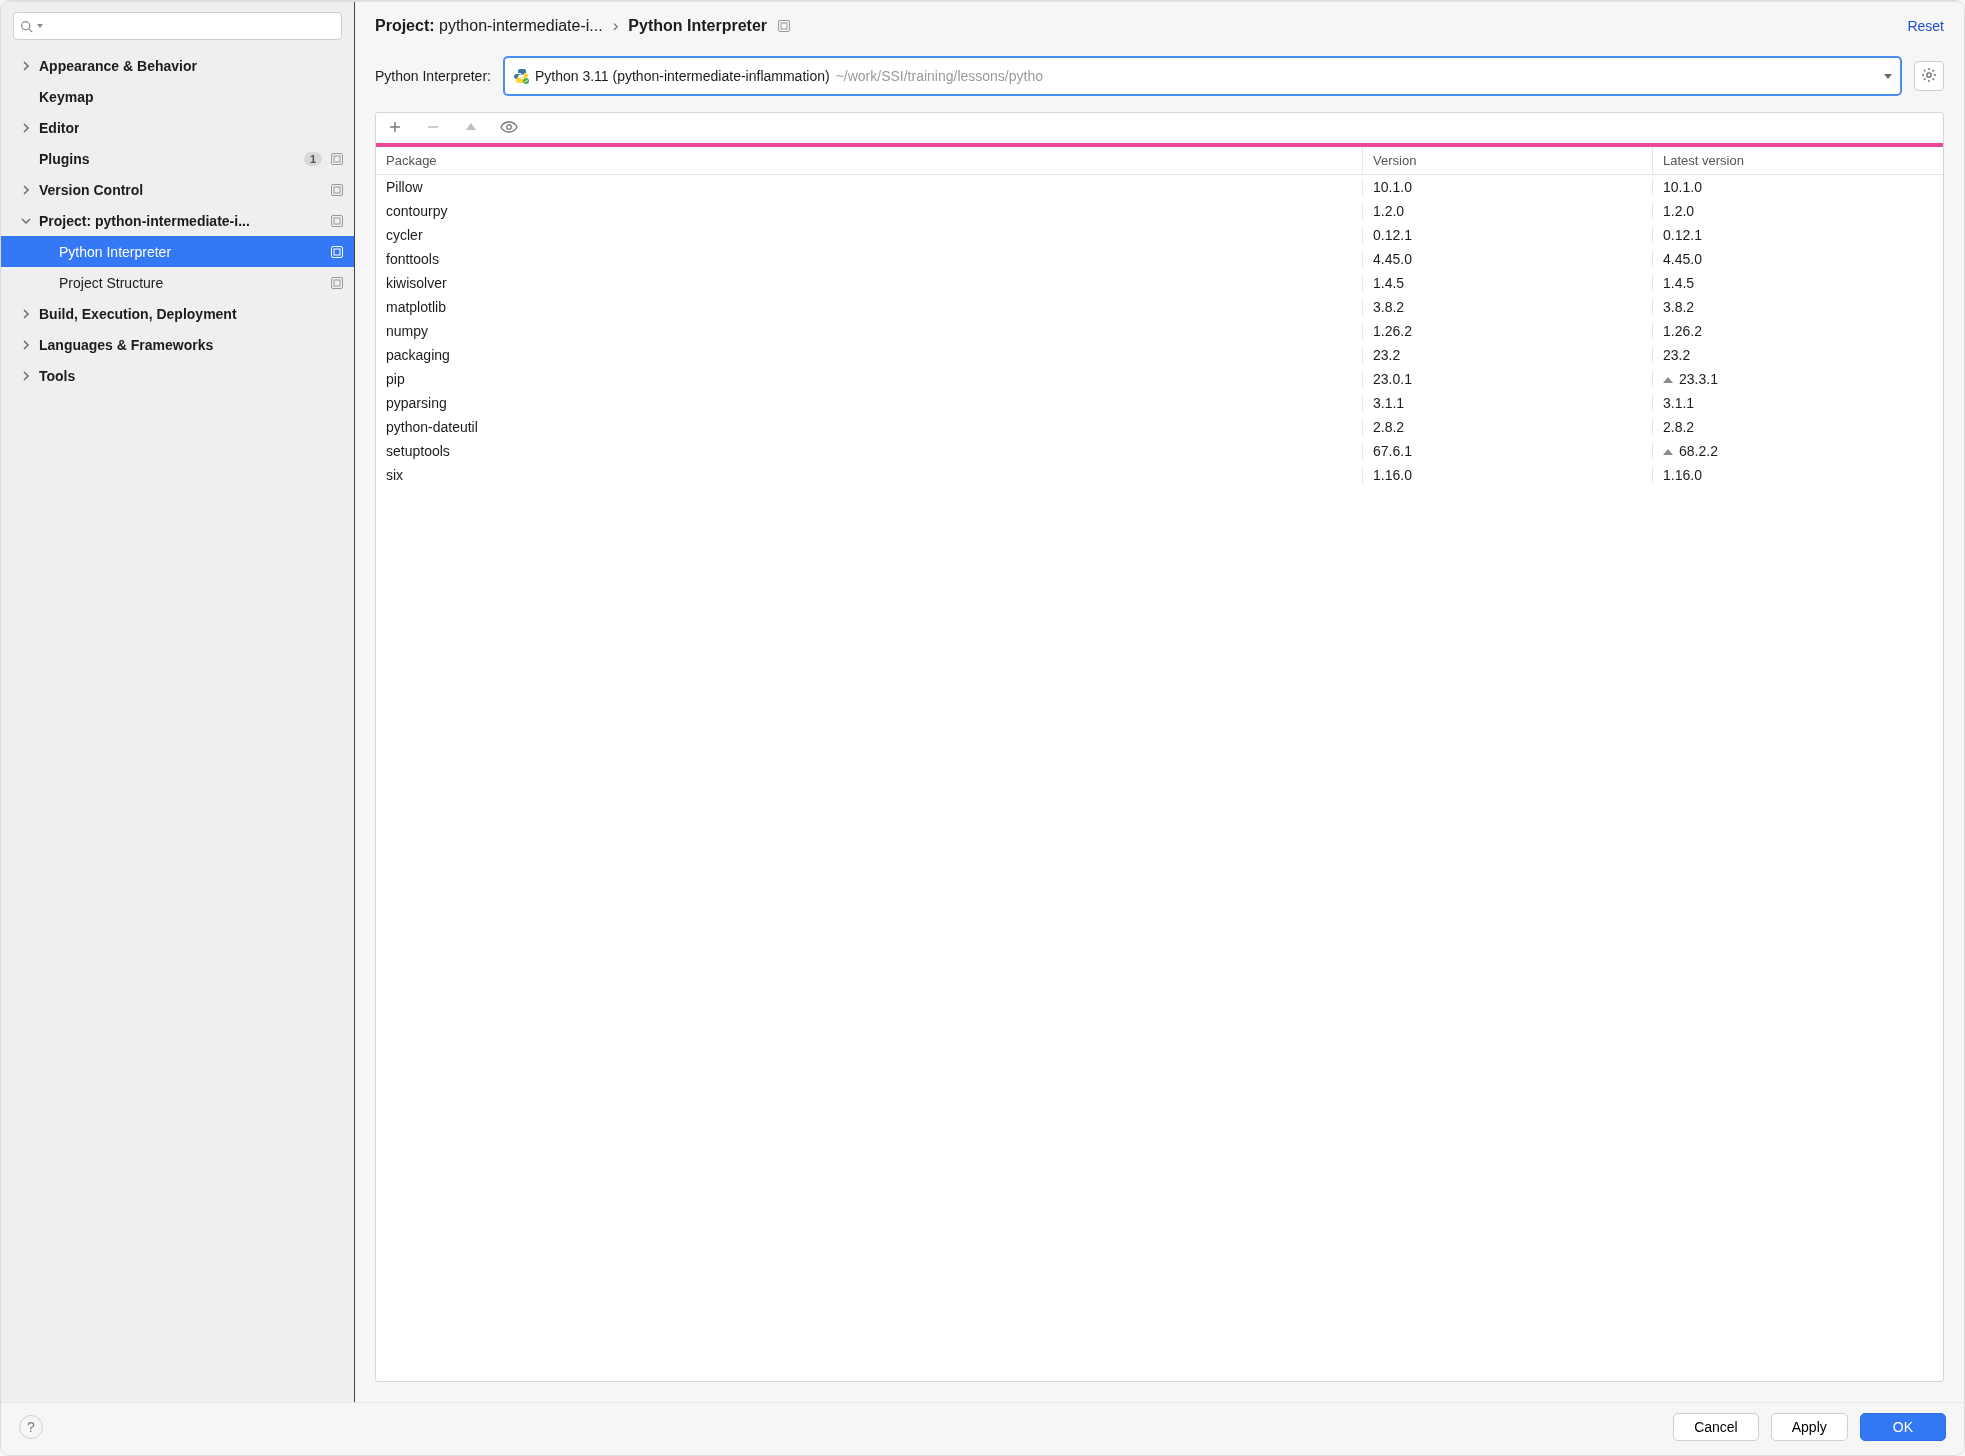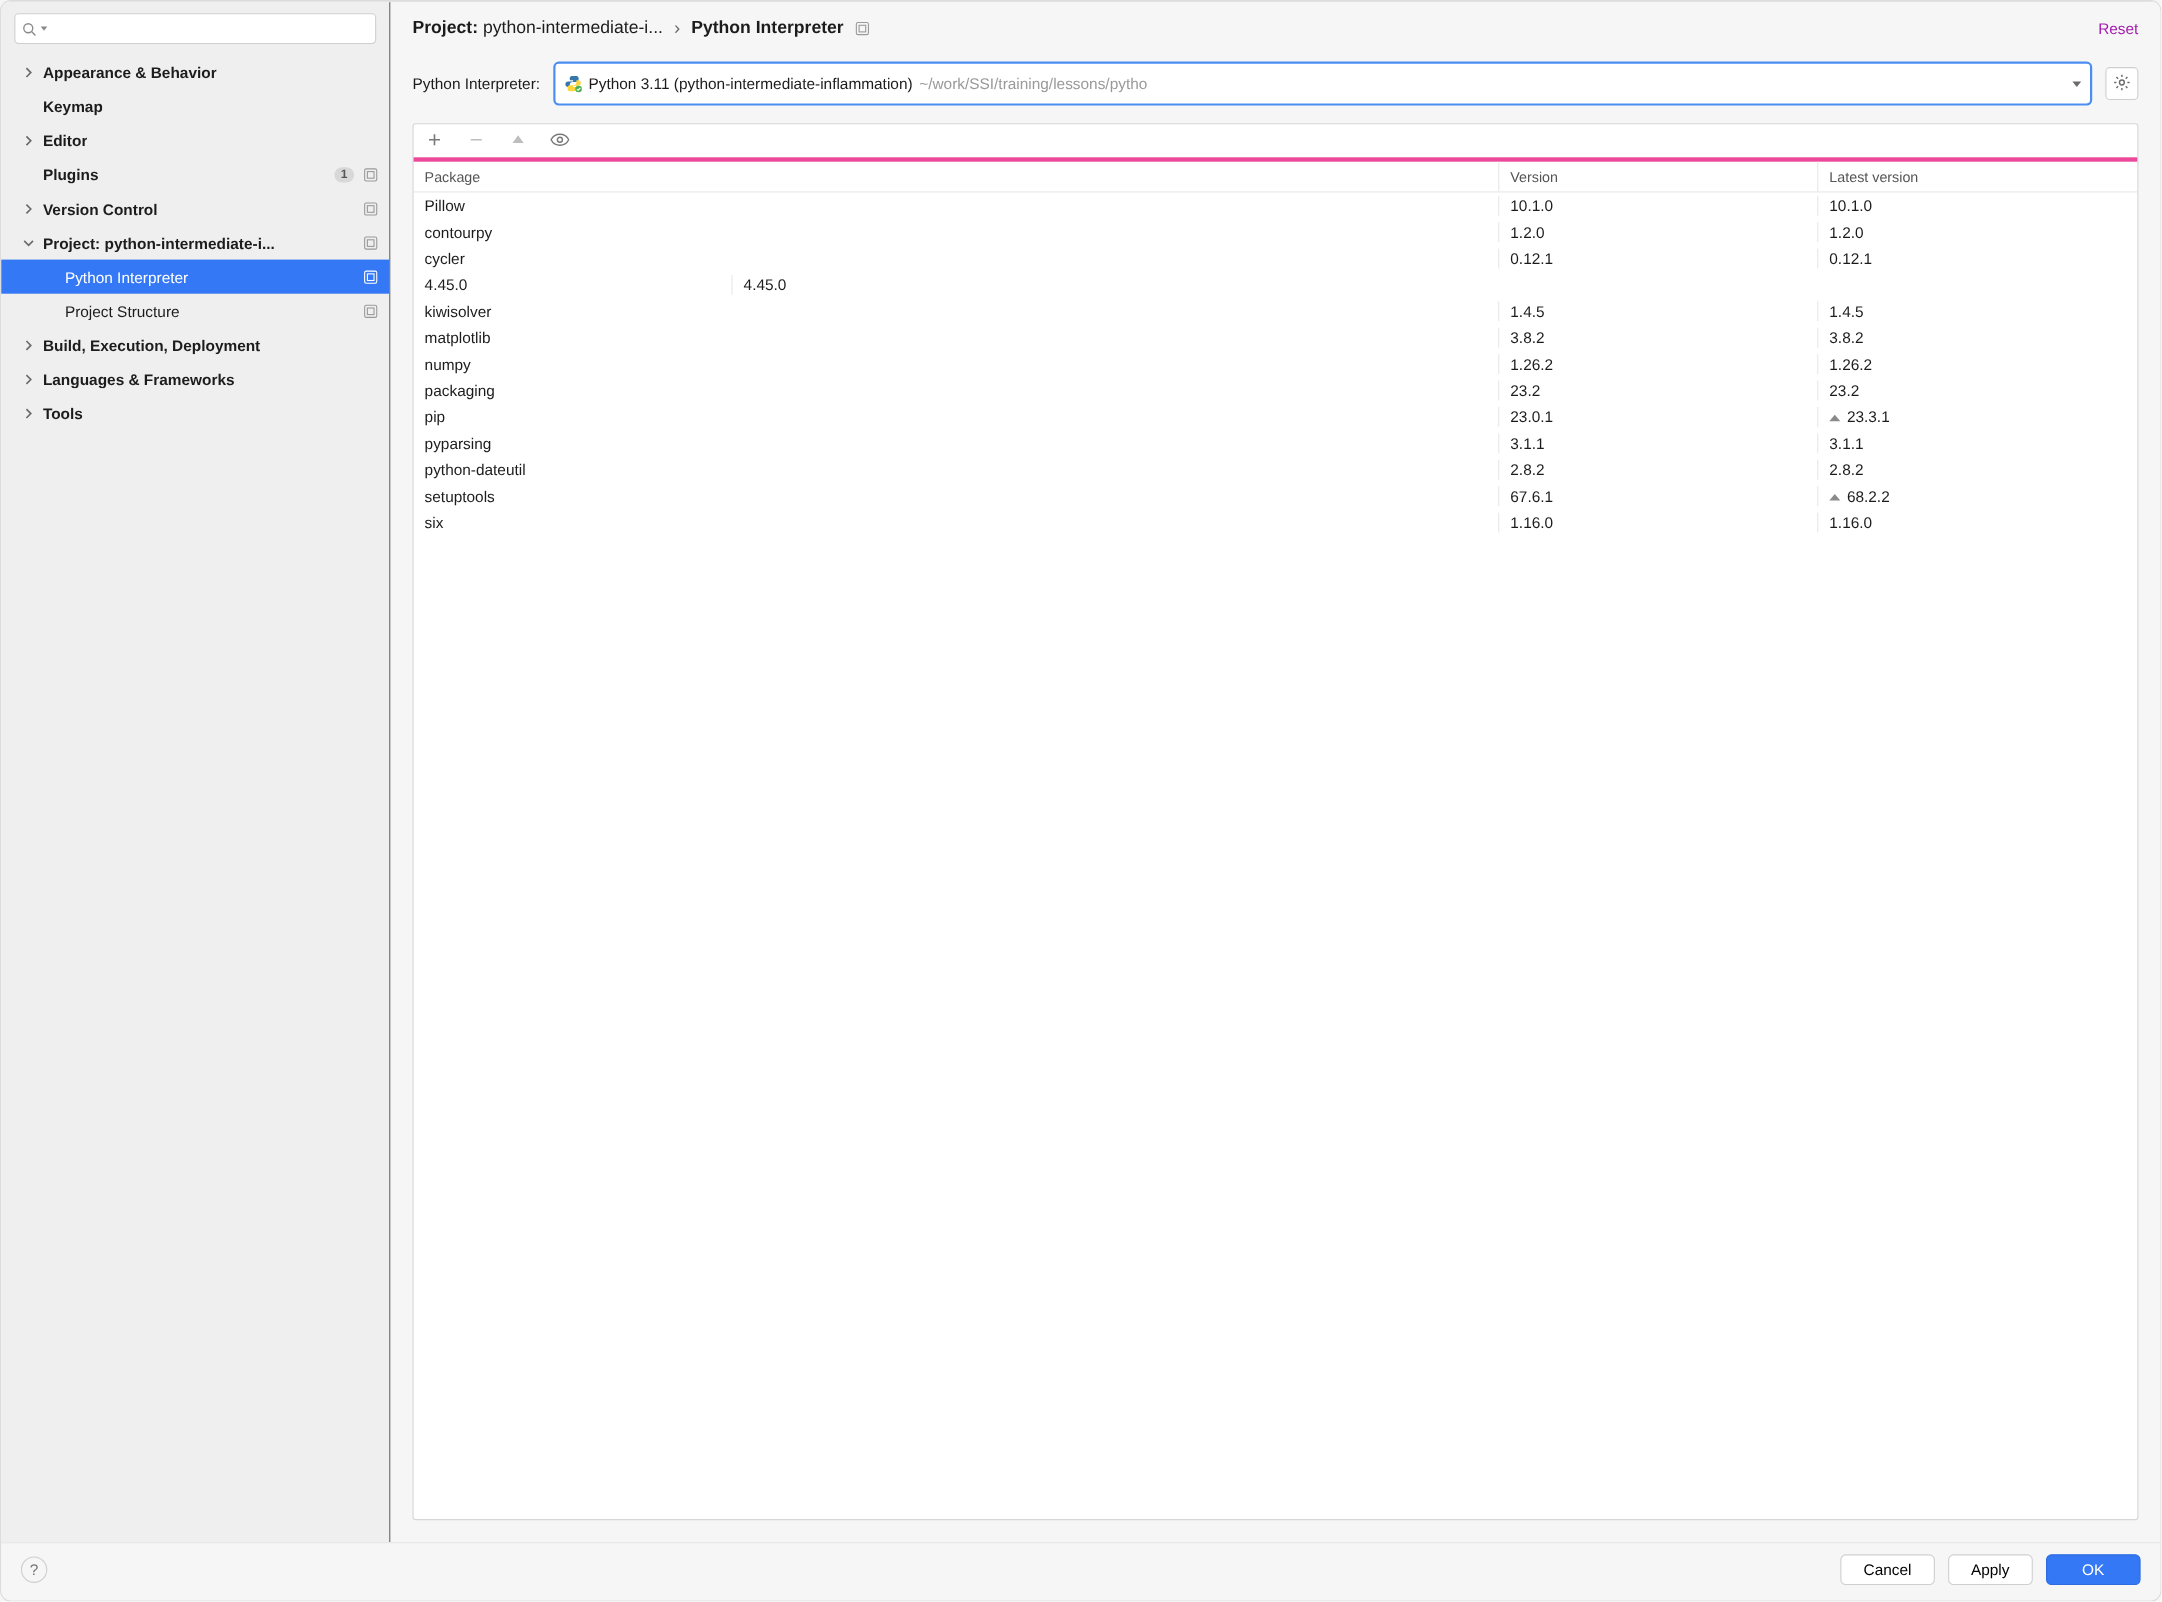--- a/index.html
+++ b/index.html
@@ -165,21 +165,21 @@
     font-weight: 700;
     font-size: 16px;
     color: #1c1c1c;
     max-width: 320px;
     white-space: nowrap; overflow: hidden; text-overflow: ellipsis;
   }
   .crumb .light { font-weight: 400; }
   .crumb-sep { color:#6b6b6b; font-size:17px; }
   .reset-link {
     margin-left: auto;
-    color: #a21caf;
+    color: #1d4ed8;
     font-size: 14px;
     cursor: pointer;
   }
 
   .interp-row {
     display: flex;
     align-items: center;
     padding: 10px 20px 16px 20px;
     gap: 12px;
   }
@@ -537,20 +537,21 @@
               <div class="col col-pkg">contourpy</div>
               <div class="col col-ver">1.2.0</div>
               <div class="col col-lat"><span>1.2.0</span></div>
             </div>
             <div class="pkg-row">
               <div class="col col-pkg">cycler</div>
               <div class="col col-ver">0.12.1</div>
               <div class="col col-lat"><span>0.12.1</span></div>
             </div>
             <div class="pkg-row">
+              <div class="col col-pkg">fonttools</div>
               <div class="col col-ver">4.45.0</div>
               <div class="col col-lat"><span>4.45.0</span></div>
             </div>
             <div class="pkg-row">
               <div class="col col-pkg">kiwisolver</div>
               <div class="col col-ver">1.4.5</div>
               <div class="col col-lat"><span>1.4.5</span></div>
             </div>
             <div class="pkg-row">
               <div class="col col-pkg">matplotlib</div>

